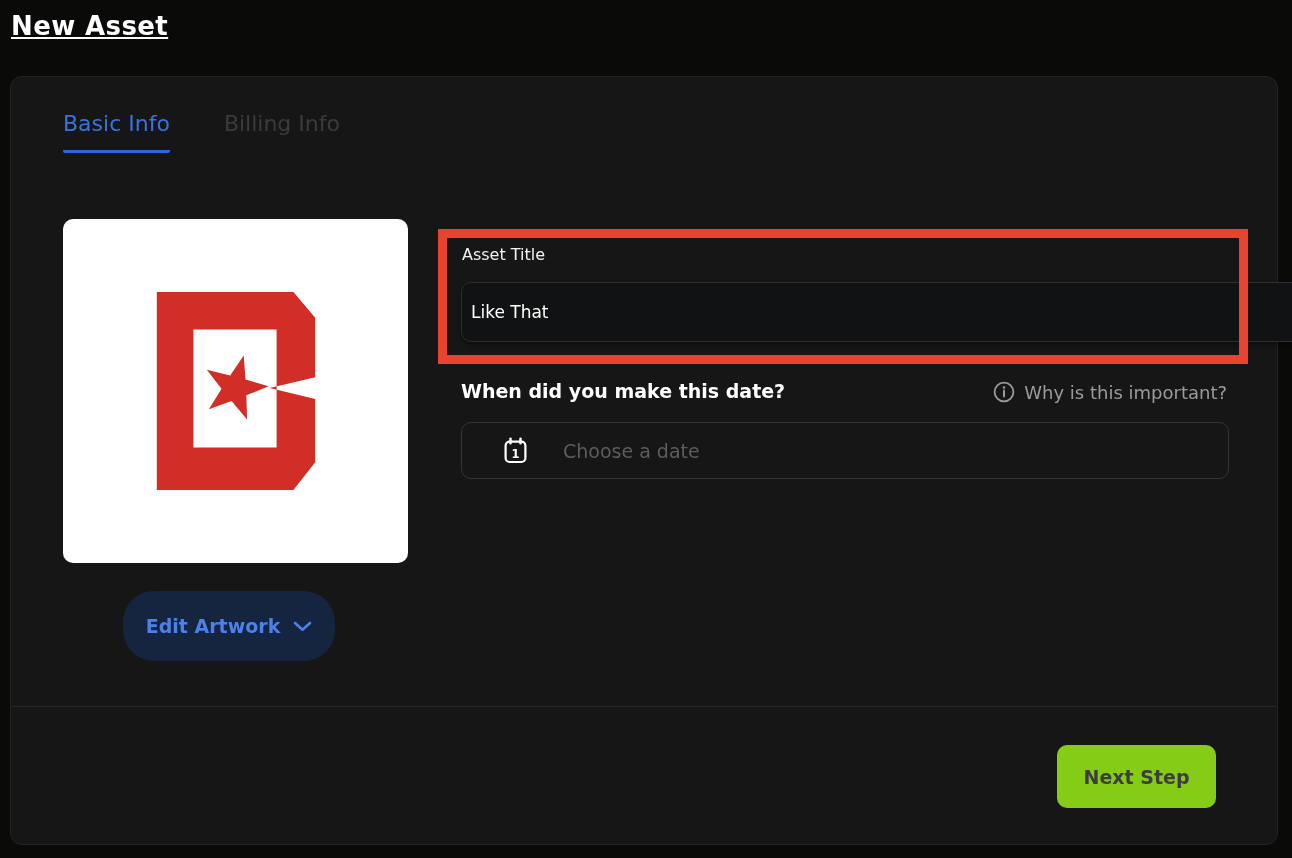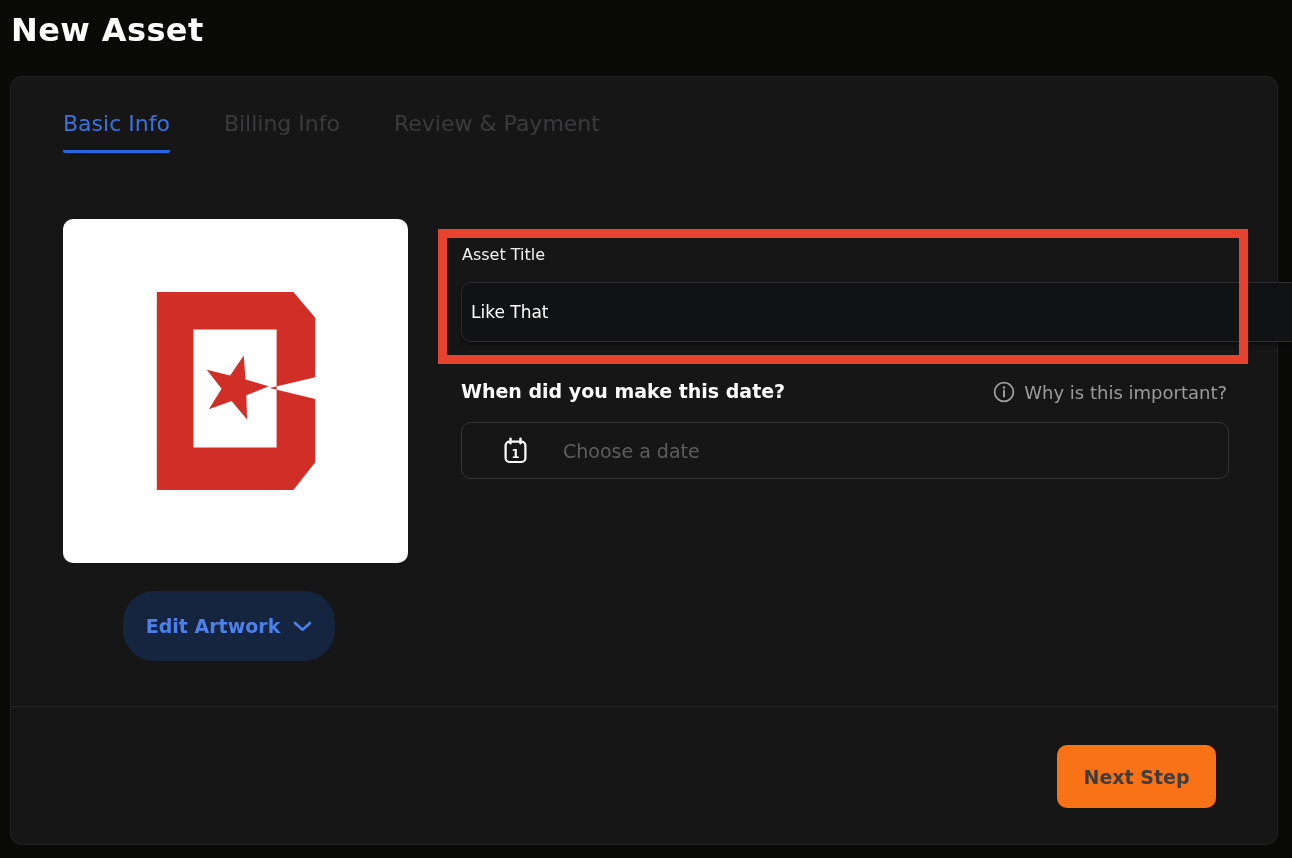--- a/index.html
+++ b/index.html
@@ -1,20 +1,20 @@
 <!DOCTYPE html>
 <html><head>
 <meta charset="utf-8">
 <style>
   * { margin:0; padding:0; box-sizing:border-box; }
   html,body { width:1292px; height:858px; background:#0a0a09; overflow:hidden;
               font-family:"DejaVu Sans","Liberation Sans",sans-serif; }
 
-  .page-title { position:absolute; left:11px; top:11px; font-size:32px; font-weight:700;
-                color:#ffffff; letter-spacing:.4px; }
+  .page-title { position:absolute; left:11px; top:11px; font-size:26px; font-weight:700;
+                color:#ffffff; letter-spacing:.4px;text-decoration:underline; }
 
   .card { position:absolute; left:10px; top:76px; width:1268px; height:769px;
           background:#161616; border:1px solid #232323; border-radius:12px; }
 
   
   .tabs { position:absolute; left:52px; top:34px; display:flex; gap:54px;align-items:flex-end; }
   .tab  { font-size:22px; font-weight:500; color:#3b3b3d; padding-bottom:14px;
           border-bottom:3px solid transparent; cursor:pointer; white-space:nowrap; }
   .tab.active { color:#3a72e0; border-bottom-color:#2b67e3; border-radius:2px; }
 
@@ -45,34 +45,33 @@
   .help-link  { position:absolute; top:304px; right:50px; display:flex; align-items:center;
                 gap:9px; color:#9b9b9b; font-size:18px; cursor:pointer; text-decoration:none; }
   .date-input { position:absolute; left:450px; top:345px; width:768px; height:57px;
                 border:1px solid #353535; border-radius:10px; background:transparent;
                 display:flex; align-items:center; gap:15px; padding-left:41px; cursor:pointer; }
   .date-placeholder { color:#5d5d5d; font-size:19px; font-weight:500;margin-left:20px; }
 
   
   .divider { position:absolute; left:0; top:629px; width:100%; height:1px; background:#272727; }
   .next-step { position:absolute; left:1046px; top:668px; width:159px; height:63px;
-               background:#f97316; border:none; border-radius:10px; color:#3d3d3d;
+               background:#84cc16; border:none; border-radius:10px; color:#3d3d3d;
                font-family:inherit; font-size:19px; font-weight:600; }
 </style>
 </head>
 <body>
 
 <h1 class="page-title">New Asset</h1>
 
 <main class="card">
 
   <nav class="tabs">
     <div class="tab active">Basic Info</div>
     <div class="tab">Billing Info</div>
-    <div class="tab">Review &amp; Payment</div>
   </nav>
 
   <div class="artwork">
     <svg width="160" height="198" viewBox="0 0 160 200">
       <path fill="#d02e26" fill-rule="evenodd" d="M0,0 L138,0 L160,26 L160,86 L114,97 L160,108 L160,172 L138,200 L0,200 Z
                M37,38 L37,157 L121,157 L121,38 Z"></path>
       <polygon fill="#d02e26" points="87.8,64.2 89.6,88.4 113,95.2 90.4,104.4 91.2,128.7 75.5,110.1 52.6,118.4 65.4,97.7 50.5,78.5 74.1,84.3"></polygon>
     </svg>
   </div>
 

